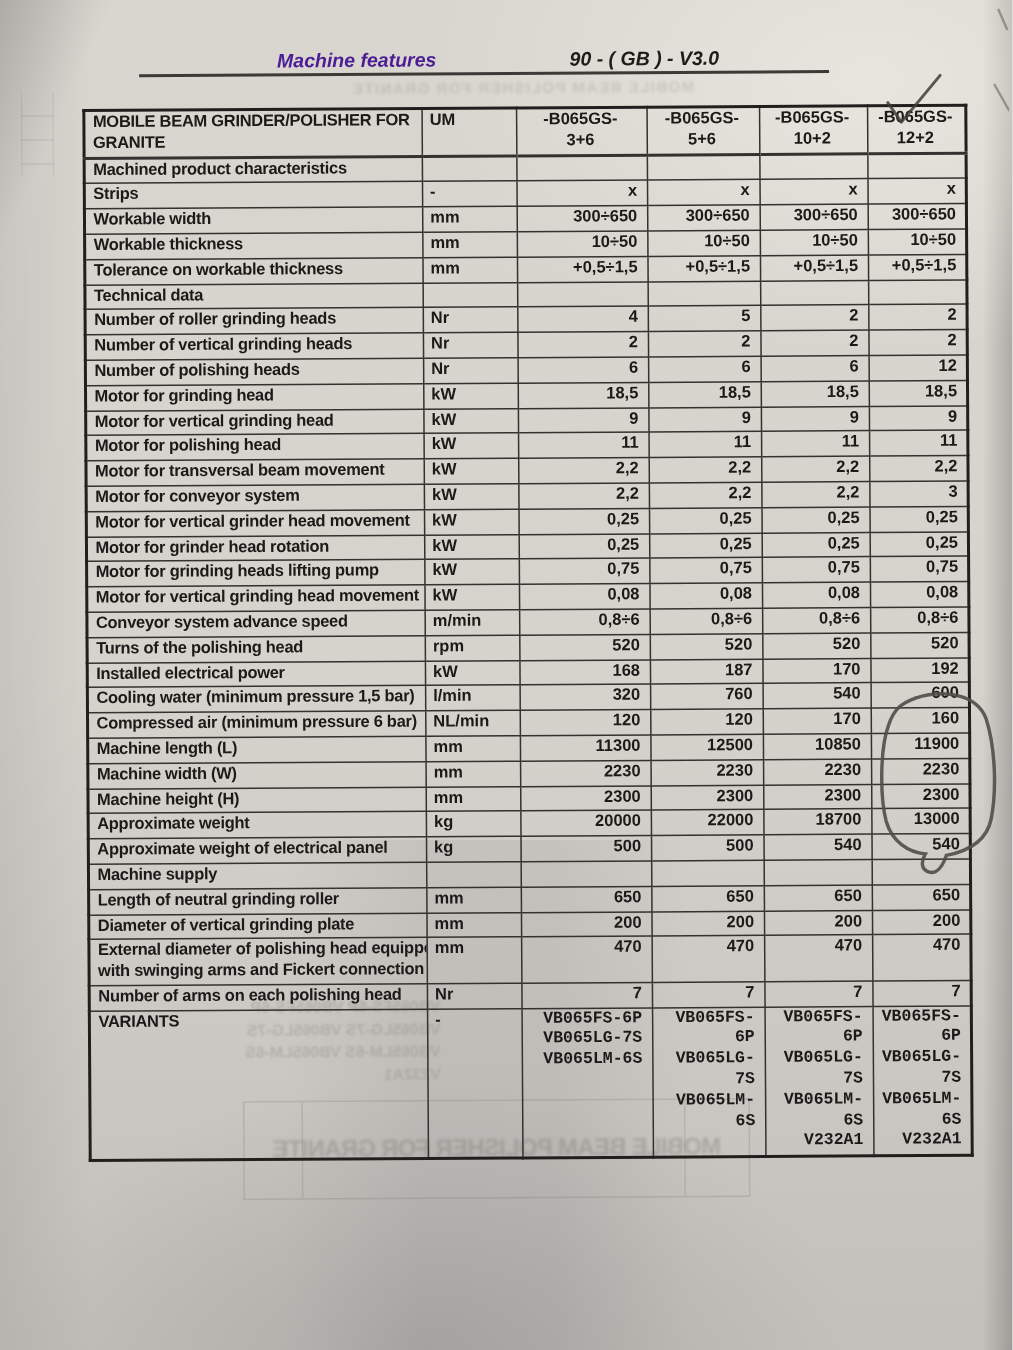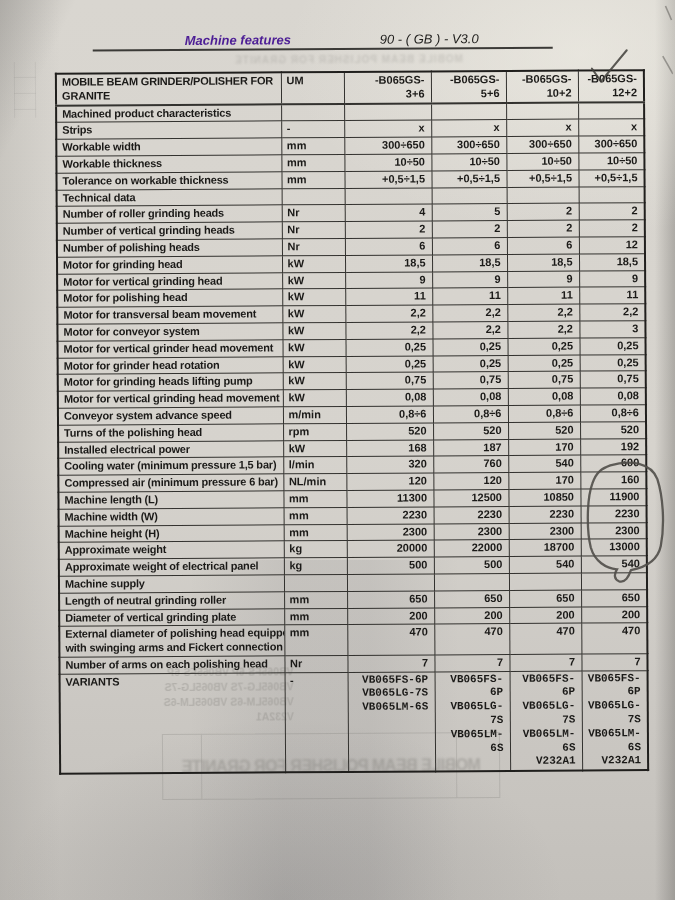--- a/index.html
+++ b/index.html
@@ -18,40 +18,40 @@
       radial-gradient(ellipse 400px 260px at 42% 100%, rgba(85,85,90,0.20), rgba(85,85,90,0) 70%);
   }
   .mid-shadow{
     position:absolute;left:0;top:560px;width:675px;height:340px;pointer-events:none;
     background:linear-gradient(90deg, rgba(90,90,96,0) 28%, rgba(90,90,96,0.10) 42%, rgba(90,90,96,0.10) 55%, rgba(90,90,96,0) 68%);
   }
   .page{position:absolute;left:0;top:0;width:675px;height:900px;transform:rotate(-0.35deg);transform-origin:340px 420px;}
 
   
   .doc-title{position:absolute;left:175px;top:32px;font-size:13px;font-weight:bold;font-style:italic;color:#4c1d95;margin-left:12px;}
-  .doc-version{position:absolute;left:382px;top:32px;font-size:13px;font-weight:normal;font-style:italic;color:#1d1c1a;}
+  .doc-version{position:absolute;left:382px;top:32px;font-size:13px;font-weight:bold;font-style:italic;color:#1d1c1a;}
   .header-rule{position:absolute;left:95px;top:48px;width:460px;height:2px;background:#3b3a37;}
 
   
   table.spec{
     position:absolute;left:57px;top:71px;width:588px;
     border-collapse:collapse;table-layout:fixed;
     border:2px solid #201f1d;color:#1b1a18;background:transparent;
   }
   table.spec td{
     border:1px solid #33322f;
     padding:1px 6px 1px 5px;
     font-size:11px;font-weight:bold;line-height:13.8px;
     vertical-align:top;overflow:hidden;
   }
   td.lbl{white-space:pre;font-size:10.2px;letter-spacing:-0.2px;}
   td.um{font-size:10.4px;}
   td.val{text-align:right;}
   tr.head td{border-bottom-width:2px;}
-  .model-series,.model-config{text-align:right;}
+  .model-series,.model-config{text-align:center;}
   .variants-line{text-align:right;font-family:Liberation Mono, monospace;}
 
   
   .pen{position:absolute;pointer-events:none;}
 
   
   .ghost{position:absolute;pointer-events:none;transform:scaleX(-1);color:#8b8984;font-weight:bold;}
   .ghost-header{left:165px;top:54px;width:300px;font-size:10px;letter-spacing:1px;opacity:0.28;filter:blur(1px);}
   .ghost-variants{left:60px;top:664px;width:232px;font-size:10.5px;line-height:15px;opacity:0.38;filter:blur(0.7px);}
   .ghost-box{

